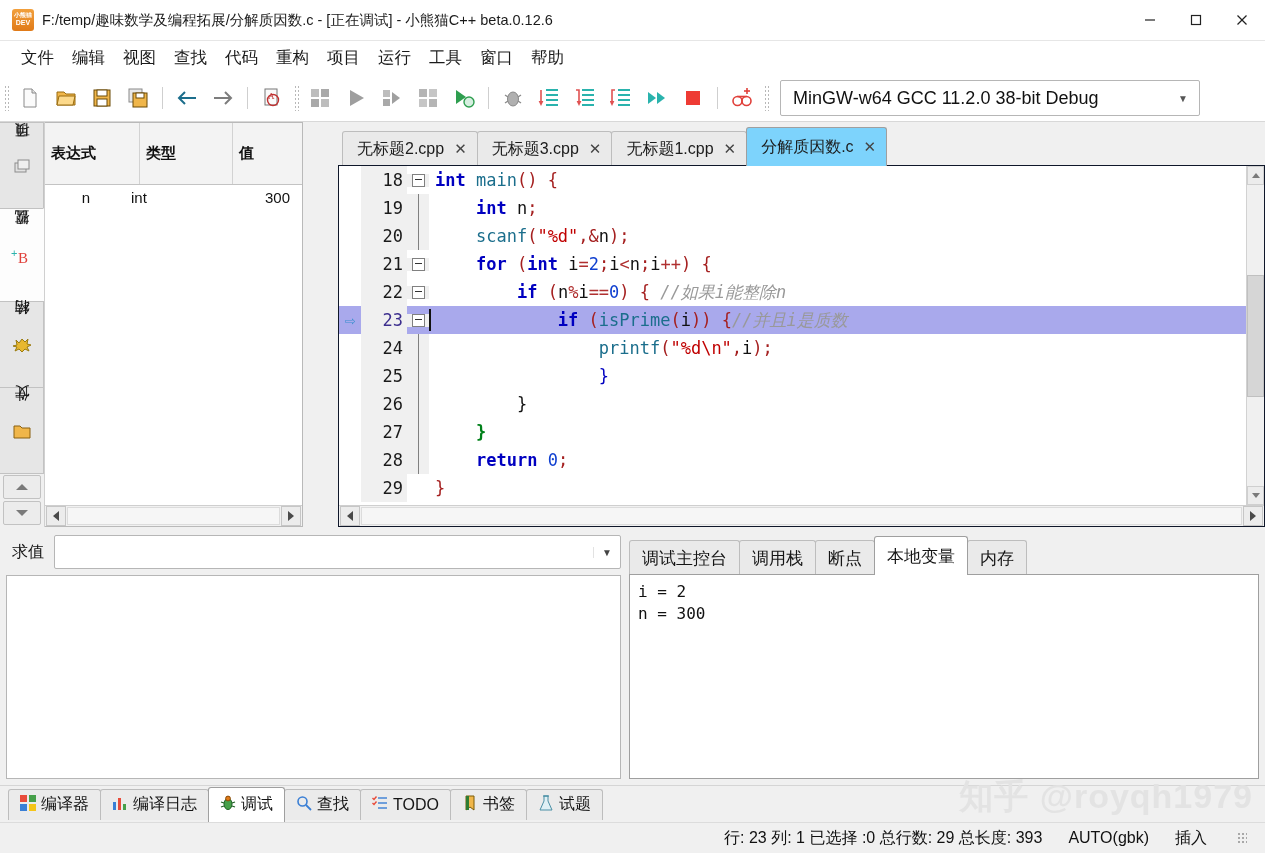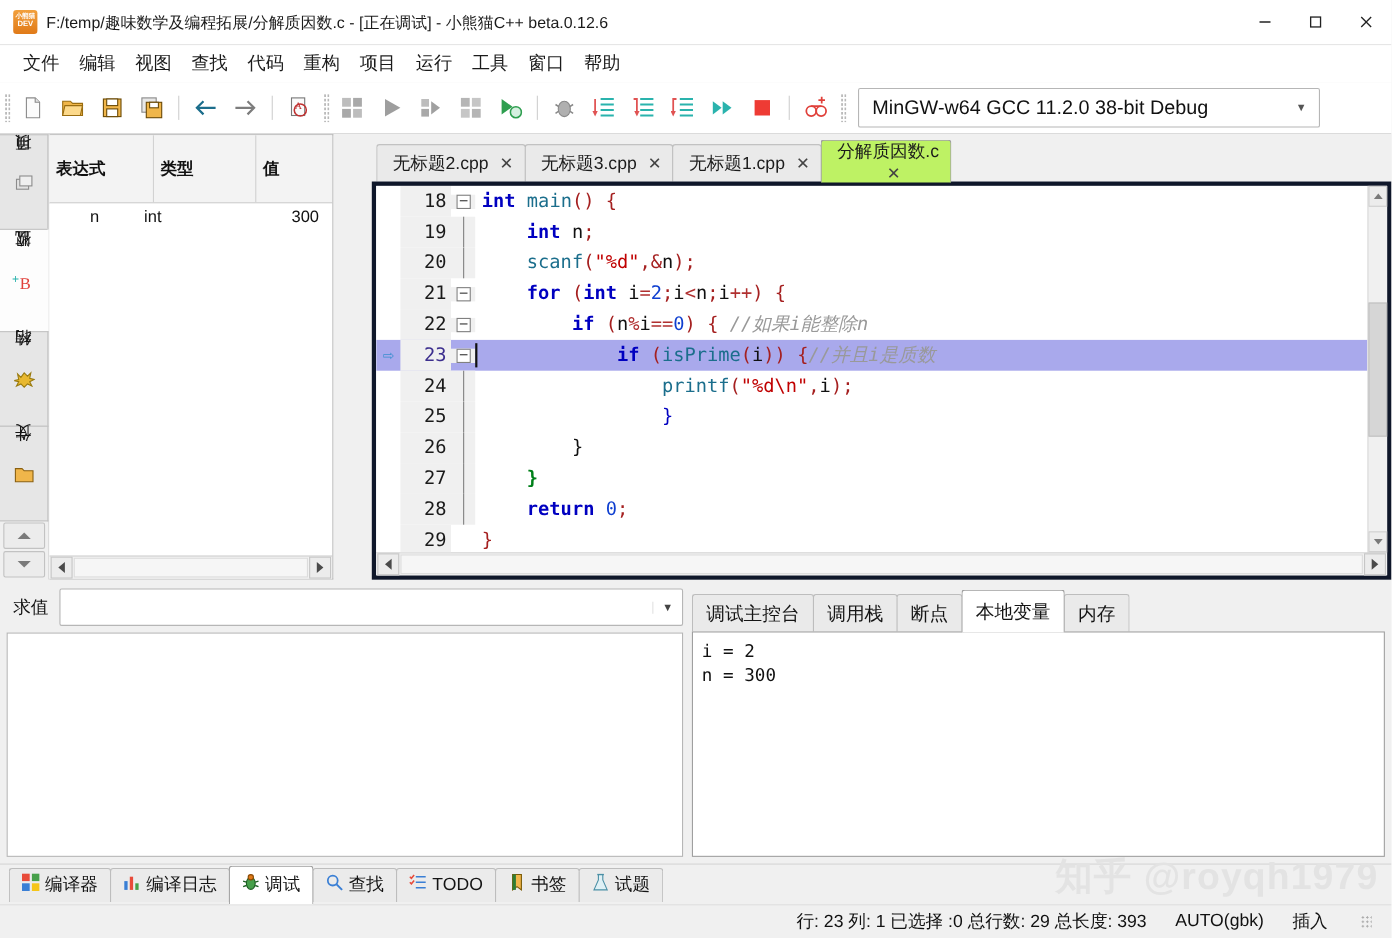--- a/index.html
+++ b/index.html
@@ -76,23 +76,23 @@
   .hs-btn{width:18px;height:18px;display:flex;align-items:center;justify-content:center;border:1px solid #c6c6c6;background:#ececec;margin:0 1px;}
   .tri-l{width:0;height:0;border-top:5px solid transparent;border-bottom:5px solid transparent;border-right:6px solid #4a4a4a;}
   .tri-r{width:0;height:0;border-top:5px solid transparent;border-bottom:5px solid transparent;border-left:6px solid #4a4a4a;}
   .hs-track{flex:1;height:16px;background:#f6f6f6;border:1px solid #dcdcdc;}
 
   
   .editorpanel{flex:1 1 auto;display:flex;flex-direction:column;min-width:0;background:#f0f0f0;margin-left:35px;}
   .tabbar{height:44px;display:flex;align-items:flex-end;padding-left:4px;flex:0 0 auto;background:#f0f0f0;}
   .etab{height:34px;display:flex;align-items:center;padding:0 10px 0 14px;background:#eaeaea;
     border:1px solid #bdbdbd;border-bottom:none;border-radius:3px 3px 0 0;margin-right:-1px;font-size:16px;color:#1b1b1b;white-space:nowrap;}
-  .etab.active{background:#bef264;height:38px;border-color:#9f9f9f;z-index:3;position:relative;flex-direction:column;}
+  .etab.active{background:#7dd3fc;height:38px;border-color:#9f9f9f;z-index:3;position:relative;}
   .etab .x{margin-left:10px;color:#444;font-size:15px;}
-  .editorarea{flex:1 1 auto;display:flex;flex-direction:column;border:4px solid #0f172a;background:#fff;min-height:0;position:relative;margin-top:-1px;}
+  .editorarea{flex:1 1 auto;display:flex;flex-direction:column;border:1px solid #0f172a;background:#fff;min-height:0;position:relative;margin-top:-1px;}
   .editrow{flex:1 1 auto;display:flex;min-height:0;}
   .codewrap{flex:1 1 auto;position:relative;overflow:hidden;background:#fff;
     font-family:"DejaVu Sans Mono","Liberation Mono",monospace;font-size:17px;line-height:28px;}
   .codeline{display:flex;height:28px;align-items:center;white-space:pre;position:relative;}
   .codeline.hl{background:#a9a9ec;}
   .gutmark{width:22px;text-align:center;color:#3c8fd0;font-size:17px;flex:0 0 auto;}
   .lnum{width:42px;text-align:right;padding-right:4px;color:#1a1a1a;flex:0 0 auto;background:#f0f0f0;}
   .codeline.hl .lnum{background:#f0f0f0;color:#3d2f8e;}
   .fold{width:22px;flex:0 0 auto;display:flex;align-items:center;justify-content:center;background:#f0f0f0;}
   .foldbox{width:11px;height:11px;border:1px solid #808080;background:#fff;position:relative;}

